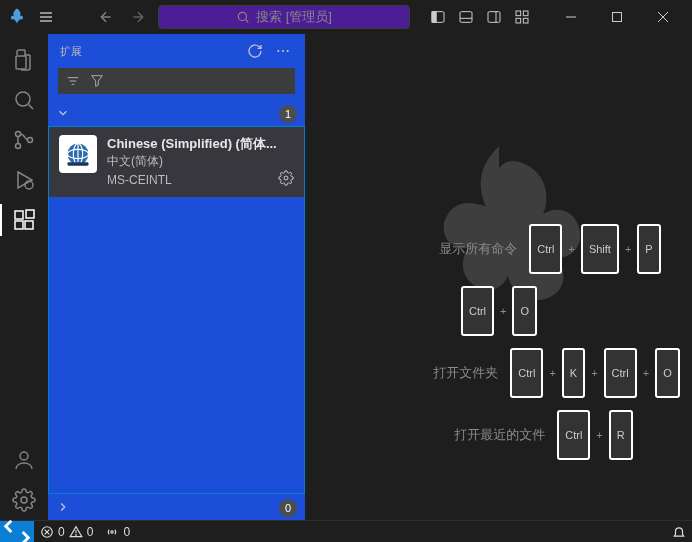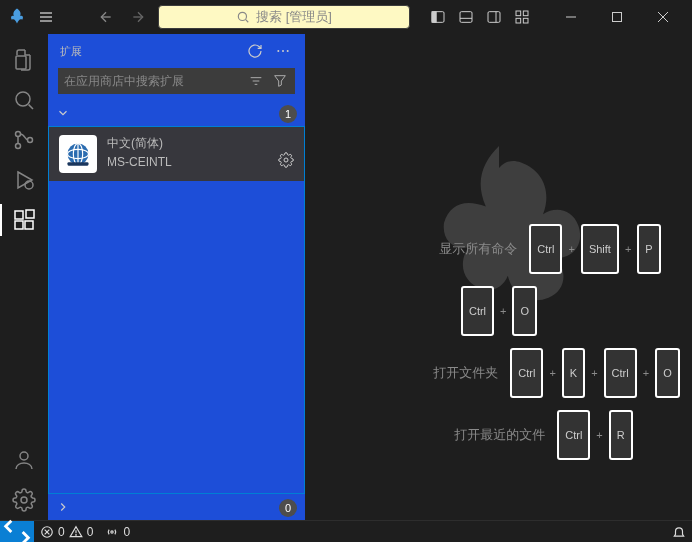--- a/index.html
+++ b/index.html
@@ -21,21 +21,21 @@
     align-items: center;
     padding: 0 8px;
     gap: 8px;
   }
   .app-icon svg { width: 18px; height: 18px; }
   .tb-btn { width: 24px; height: 24px; display:flex; align-items:center; justify-content:center; color:#aaa; cursor:pointer; }
   .burger svg, .nav-arrow svg { width:16px; height:16px; }
   .searchbar {
     flex: 1;
     height: 24px;
-    background: #fef9c3;
+    background: #4c1d95;
     border: 1px solid #3c3c3c;
     border-radius: 4px;
     display:flex; align-items:center; justify-content:center;
     color:#888;
     gap:6px;
     padding: 0 10px;
   }
   .searchbar svg { width:14px; height:14px; }
   .layout-icons { display:flex; gap:4px; margin-left:8px; }
   .layout-icons .tb-btn svg { width:16px; height:16px; }
@@ -325,21 +325,20 @@
         </div>
       <div class="hicon">
           <svg viewBox="0 0 24 24" fill="#ccc">
             <circle cx="5" cy="12" r="1.5"></circle>
             <circle cx="12" cy="12" r="1.5"></circle>
             <circle cx="19" cy="12" r="1.5"></circle>
           </svg>
         </div>
     </div>
     <div class="sb-search">
-      <input placeholder="在应用商店中搜索扩展" style="">
       <div class="sicon">
           <svg viewBox="0 0 24 24" fill="none" stroke="#aaa" stroke-width="1.5">
             <line x1="4" y1="7" x2="20" y2="7"></line>
             <line x1="7" y1="12" x2="17" y2="12"></line>
             <line x1="10" y1="17" x2="14" y2="17"></line>
           </svg>
         </div>
       <div class="sicon">
           <svg viewBox="0 0 24 24" fill="none" stroke="#aaa" stroke-width="1.5">
             <path d="M4 4h16l-6 8v6l-4 2v-8L4 4z"></path>
@@ -358,20 +357,21 @@
         <div class="ext-icon">
           <svg viewBox="0 0 48 48">
               <circle cx="24" cy="24" r="18" fill="#2b6cb0"></circle>
               <ellipse cx="24" cy="24" rx="18" ry="8" fill="none" stroke="#fff" stroke-width="2"></ellipse>
               <line x1="24" y1="6" x2="24" y2="42" stroke="#fff" stroke-width="2"></line>
               <ellipse cx="24" cy="24" rx="8" ry="18" fill="none" stroke="#fff" stroke-width="2"></ellipse>
               <rect x="6" y="38" width="36" height="6" rx="2" fill="#1a365d"></rect>
             </svg>
         </div>
         <div class="ext-meta">
+          <div class="ext-name">Chinese (Simplified) (简体...</div>
           <div class="ext-desc">中文(简体)</div>
           <div class="ext-pub-row">
             <div class="ext-pub">MS-CEINTL</div>
             <div class="ext-gear"><svg viewBox="0 0 24 24" fill="none" stroke="#ccc" stroke-width="1.5">
                   <circle cx="12" cy="12" r="3"></circle>
                   <path d="M19.4 15a1.65 1.65 0 0 0 .33 1.82l.06.06a2 2 0 1 1-2.83 2.83l-.06-.06a1.65 1.65 0 0 0-1.82-.33 1.65 1.65 0 0 0-1 1.51V21a2 2 0 1 1-4 0v-.09A1.65 1.65 0 0 0 9 19.4a1.65 1.65 0 0 0-1.82.33l-.06.06a2 2 0 1 1-2.83-2.83l.06-.06a1.65 1.65 0 0 0 .33-1.82 1.65 1.65 0 0 0-1.51-1H3a2 2 0 1 1 0-4h.09A1.65 1.65 0 0 0 4.6 9a1.65 1.65 0 0 0-.33-1.82l-.06-.06a2 2 0 1 1 2.83-2.83l.06.06a1.65 1.65 0 0 0 1.82.33H9a1.65 1.65 0 0 0 1-1.51V3a2 2 0 1 1 4 0v.09a1.65 1.65 0 0 0 1 1.51 1.65 1.65 0 0 0 1.82-.33l.06-.06a2 2 0 1 1 2.83 2.83l-.06.06a1.65 1.65 0 0 0-.33 1.82V9c.64.26 1.06.88 1.51 1H21a2 2 0 1 1 0 4h-.09a1.65 1.65 0 0 0-1.51 1z"></path>
                 </svg></div>
           </div>
         </div>
       </div>

